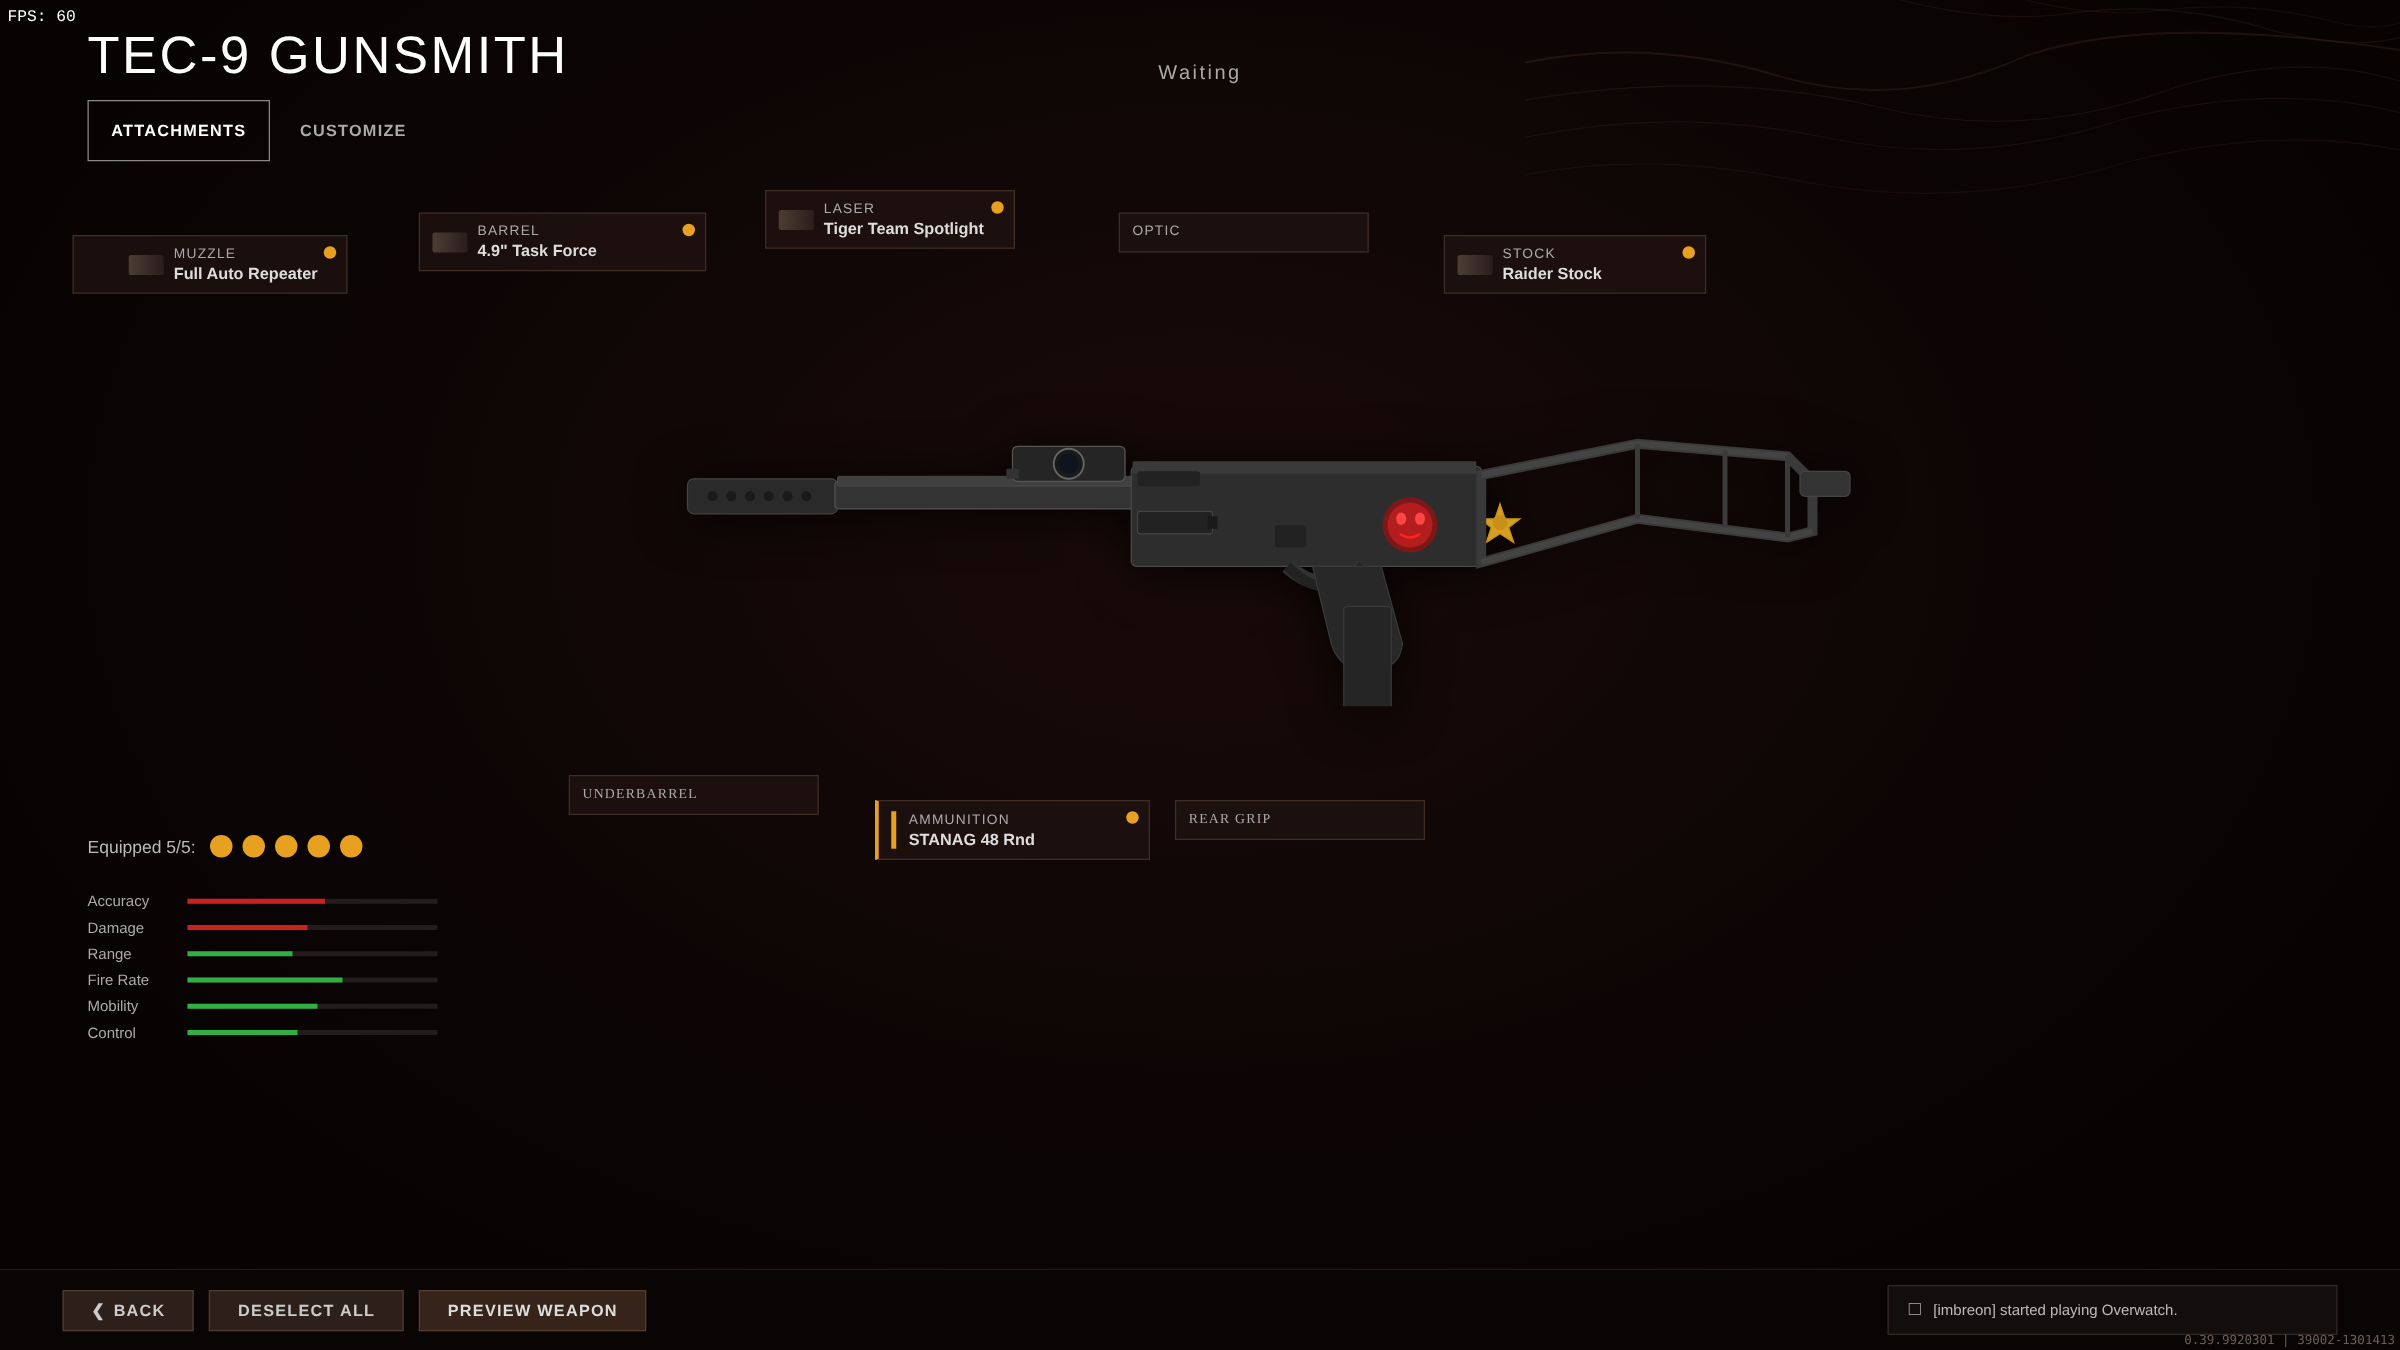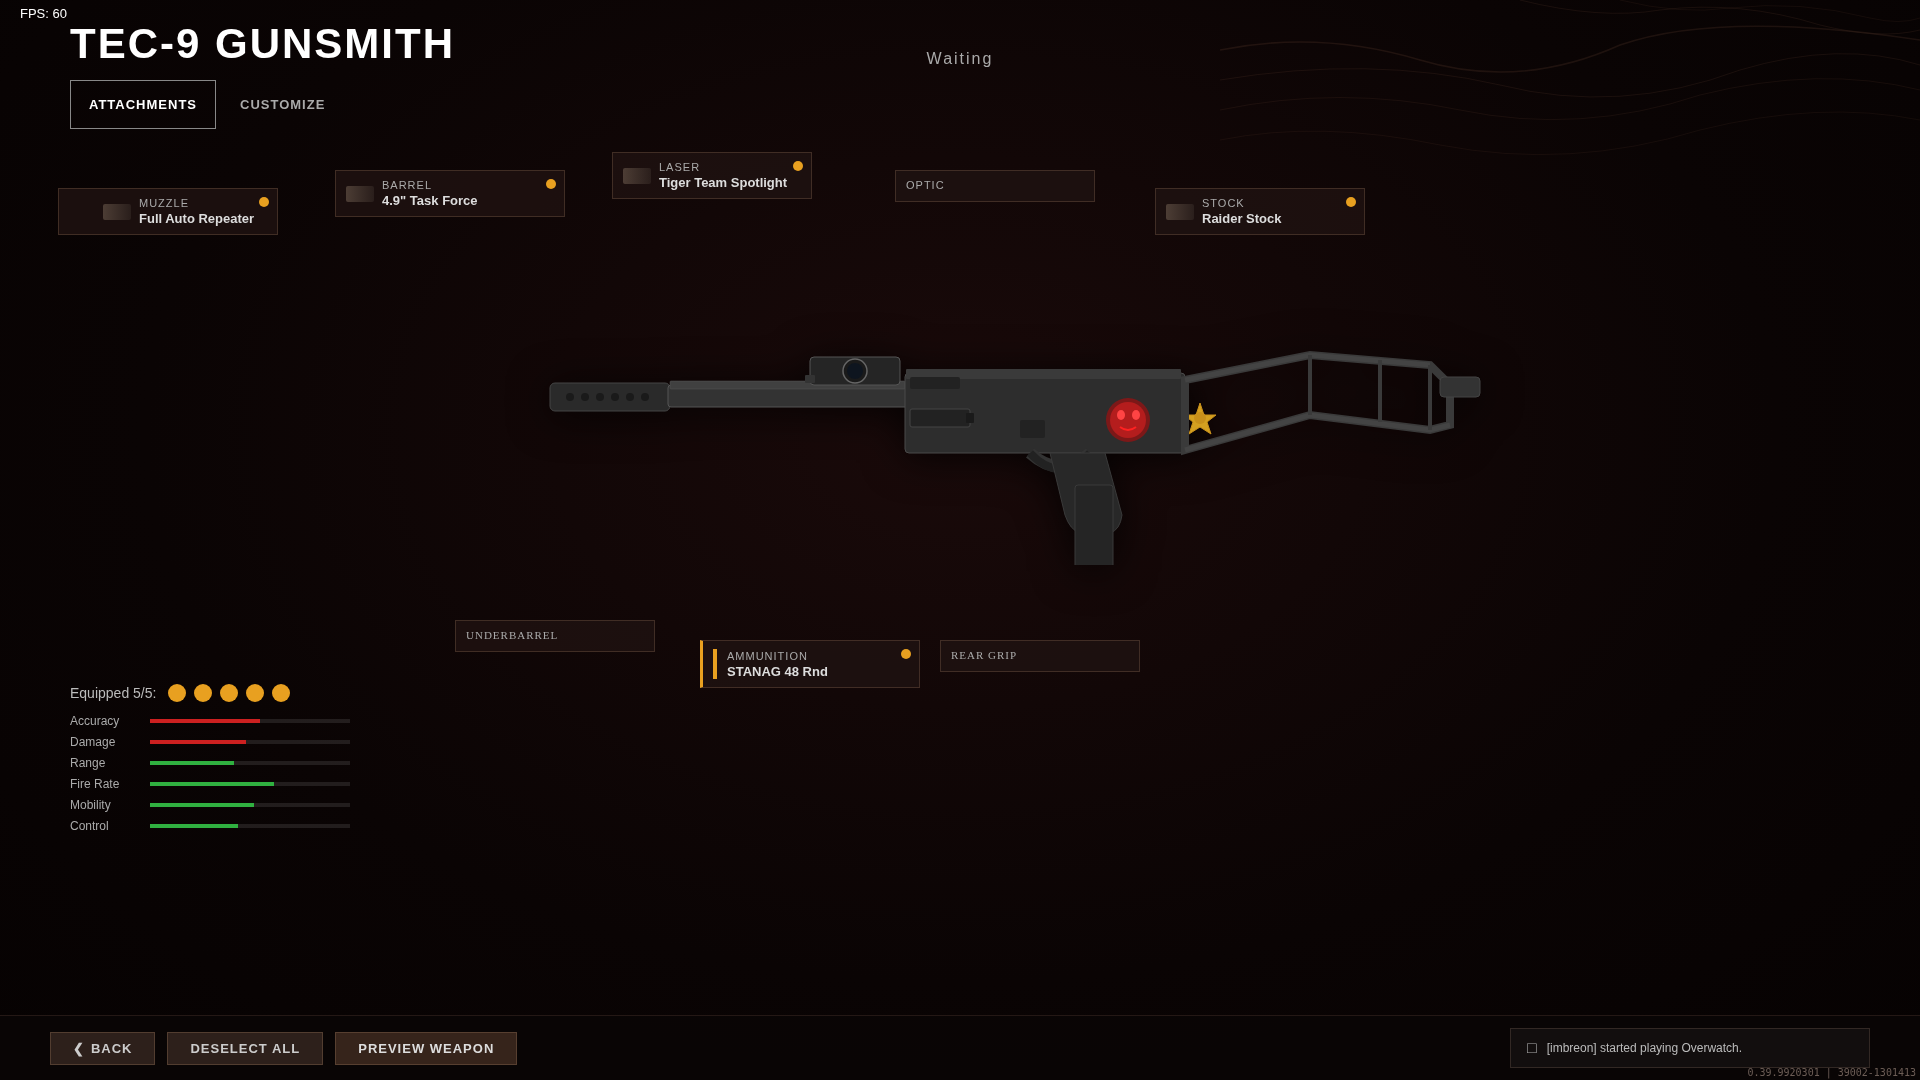--- a/index.html
+++ b/index.html
@@ -18,38 +18,38 @@
       content: '';
       position: absolute;
       inset: 0;
       background: radial-gradient(ellipse at 50% 40%, #1a0a0a 0%, #0a0404 60%, #060202 100%);
       z-index: -1;
     }
 
     
     .fps-counter {
       position: absolute;
-      top: 6px; left: 20px;
+      top: 6px; left: 6px;
       font-size: 13px;
       color: #fff;
-      font-family: Liberation Sans, sans-serif;
+      font-family: Liberation Mono, monospace;
       z-index: 100;
     }
 
     
     .header {
       position: absolute;
       top: 0; left: 0; right: 0;
       height: 130px;
       padding: 20px 50px 0 70px;
     }
 
     .weapon-title {
       font-size: 42px;
-      font-weight: 700;
+      font-weight: 400;
       color: #fff;
       letter-spacing: 2px;
       text-transform: uppercase;
       margin-bottom: 12px;
     }
 
     .tabs-row {
       display: flex;
       gap: 4px;
       align-items: center;
@@ -152,21 +152,21 @@
       position: absolute;
       bottom: 240px;
       left: 70px;
       width: 380px;
     }
 
     .equipped-row {
       display: flex;
       align-items: center;
       gap: 8px;
-      margin-bottom: 12px;
+      margin-bottom: 28px;
     }
 
     .equipped-label {
       font-size: 14px;
       color: #bbb;
       margin-right: 4px;
     }
 
     .pip {
       width: 18px;

